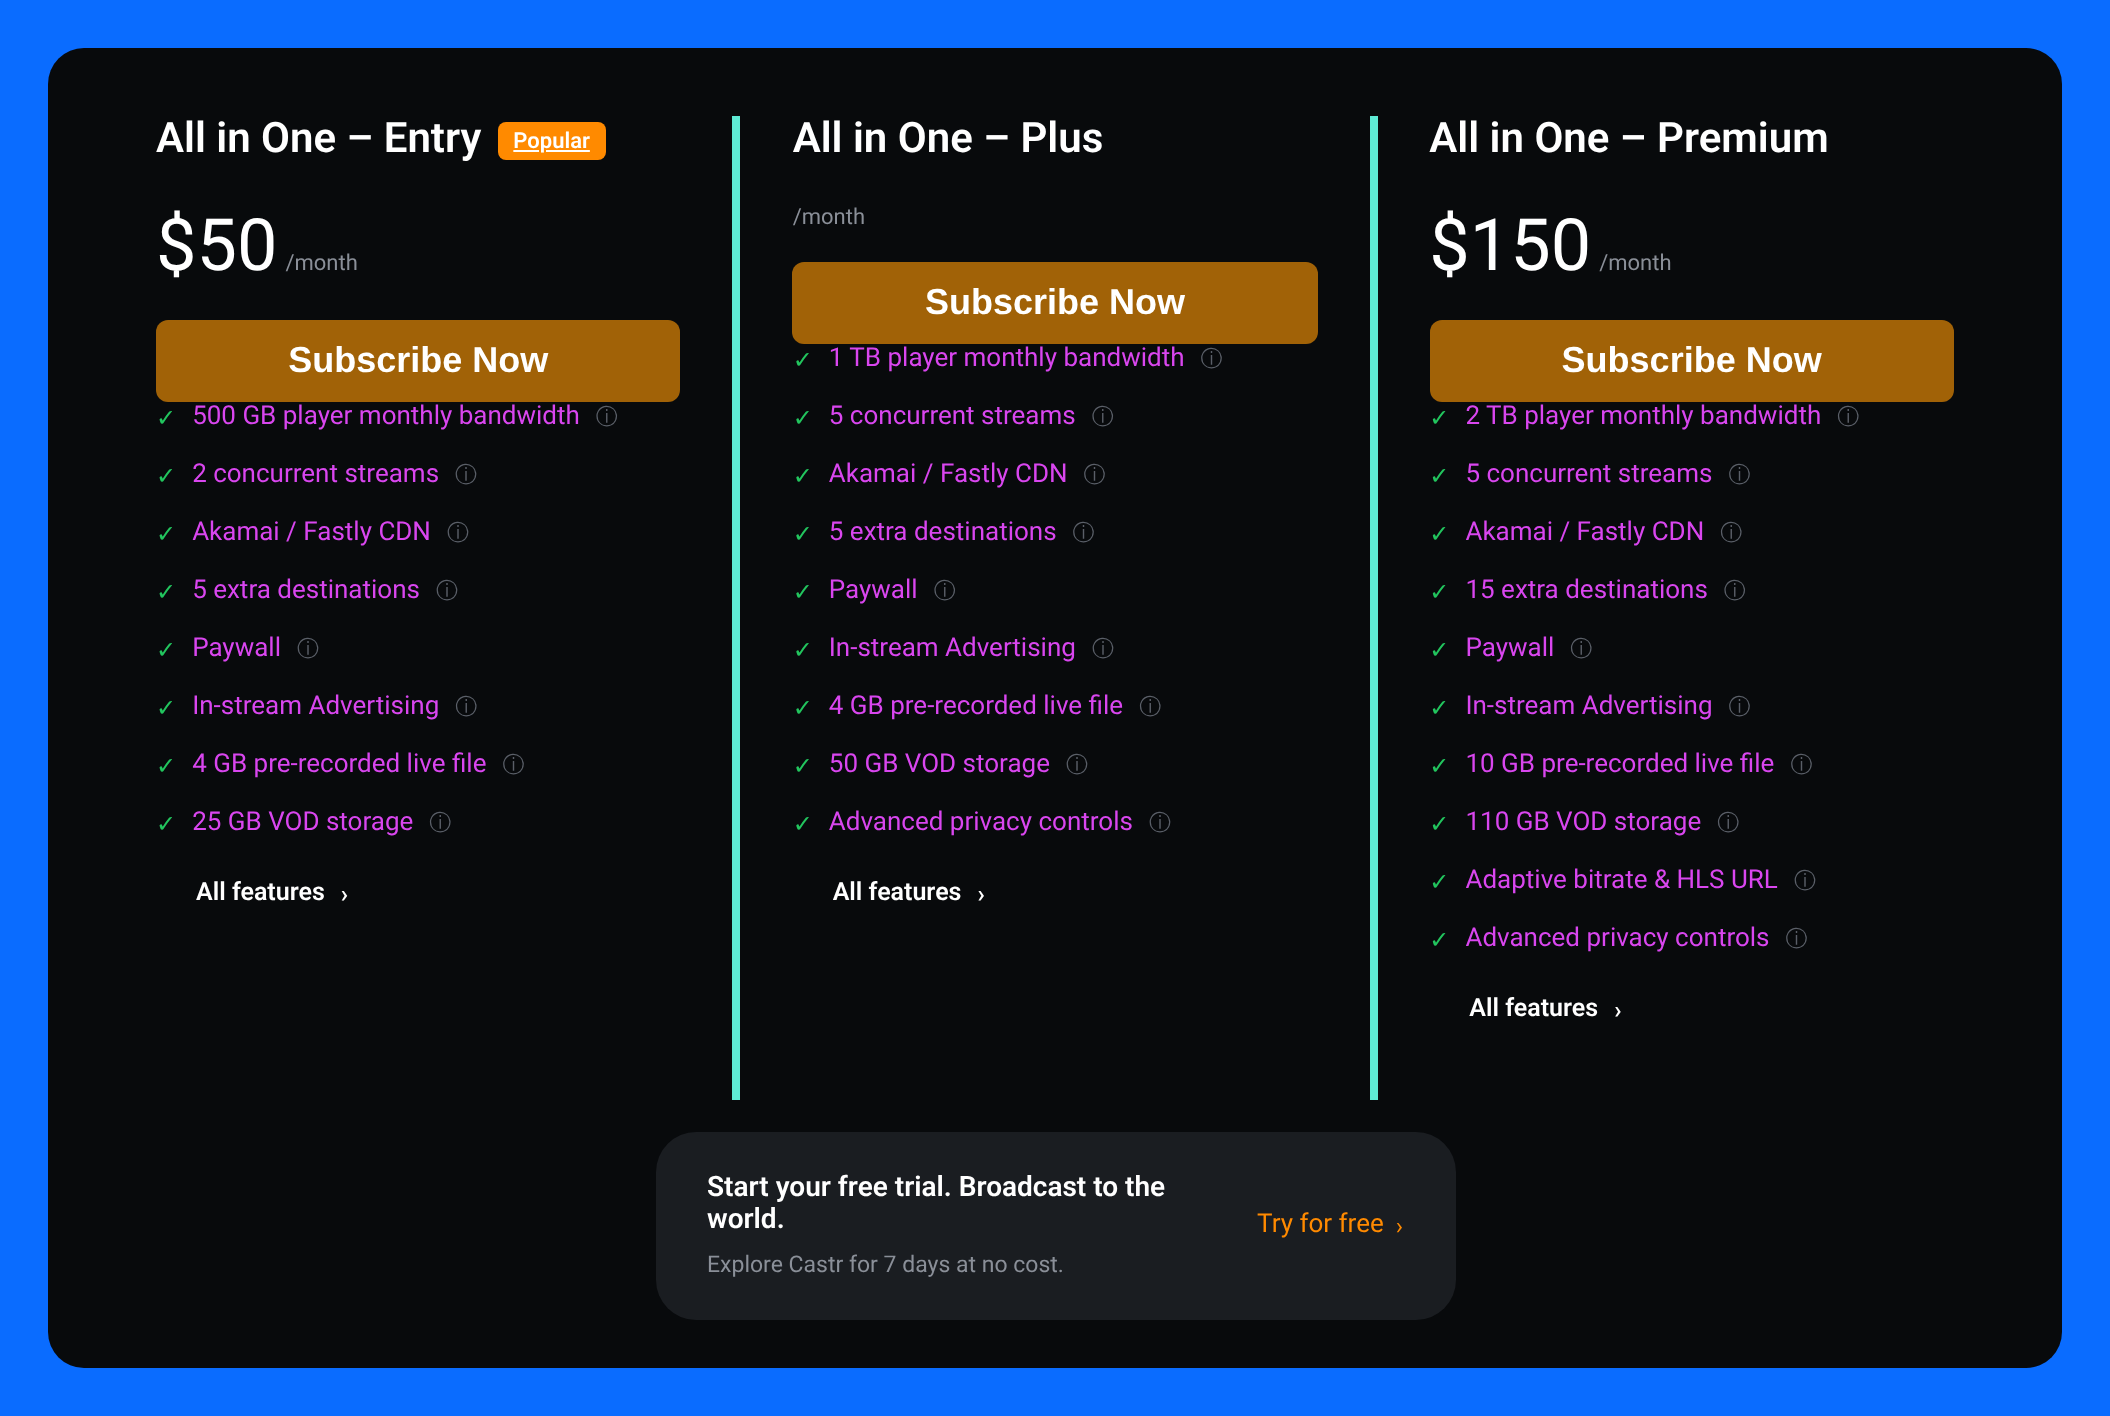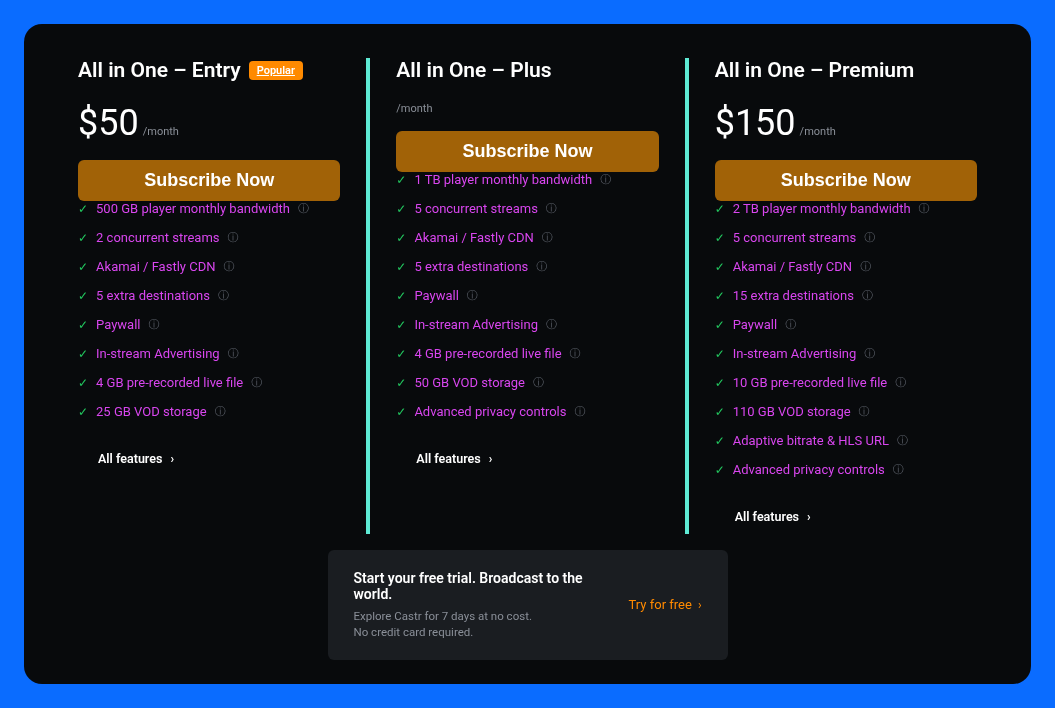--- a/index.html
+++ b/index.html
@@ -105,30 +105,30 @@
     flex-shrink: 0;
   }
   .all-features {
     display: flex;
     align-items: center;
     gap: 8px;
     color: #ffffff;
     font-size: 12.5px;
     font-weight: 600;
     cursor: pointer;
-    margin-top: 32px;
+    margin-top: 20px;
     padding-left: 20px;
   }
   .chevron-icon {
     font-size: 12px;
     line-height: 1;
   }
   .trial-box {
     background: #1a1d21;
-    border-radius: 6px;
+    border-radius: 20px;
     padding: 20px 26px;
     margin: 16px auto 0 auto;
     width: 400px;
     display: flex;
     align-items: center;
     justify-content: space-between;
     gap: 20px;
   }
   .trial-left { flex: 1; }
   .trial-headline {
@@ -344,20 +344,19 @@
         <span class="chevron-icon">›</span>
       </div>
     </div>
 
   </div>
 
   <div class="trial-box">
     <div class="trial-left">
       <div class="trial-headline">Start your free trial. Broadcast to the world.</div>
       <div class="trial-sub">Explore Castr for 7 days at no cost.</div>
-      <div class="trial-sub">No credit card required.</div>
     </div>
     <div class="trial-cta">
       <span>Try for free</span>
       <span class="chevron-icon">›</span>
     </div>
   </div>
 </div>
 
 </body></html>

